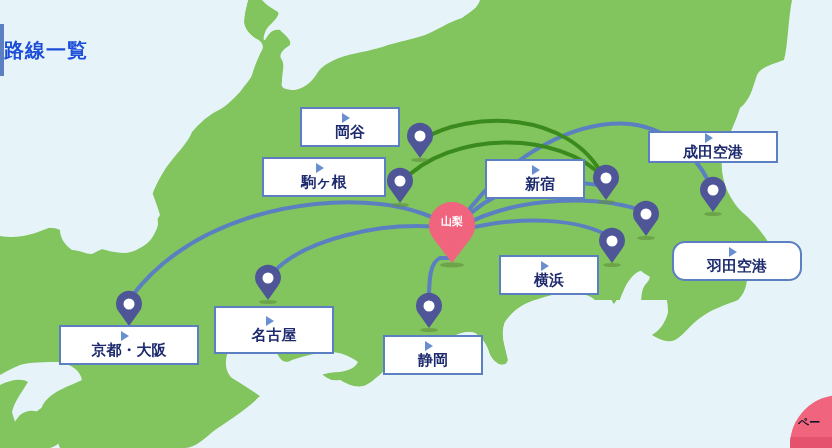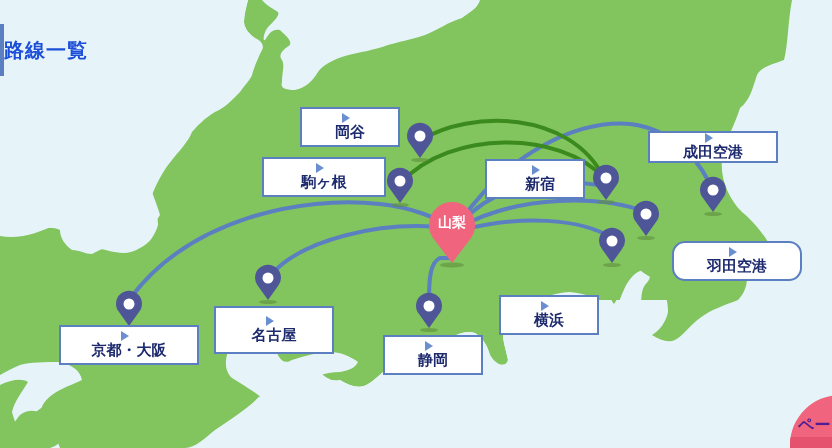--- a/index.html
+++ b/index.html
@@ -30,30 +30,30 @@
     .dest-label .tri {
       width: 0; height: 0; margin-right: 8px;
       border-top: 5px solid transparent; border-bottom: 5px solid transparent;
       border-left: 8px solid #6a8fd0;
     }
     .page-top {
       position: absolute; left: 790px; top: 395px; width: 100px; height: 100px;
       border-radius: 50%; background: #f0647e; overflow: hidden; cursor: pointer;
     }
     .page-top .pt-text {
-      position: absolute; left: 8px; top: 20px; color: #4c1d95; font-size: 16px;
+      position: absolute; left: 8px; top: 20px; color: #0f172a; font-size: 11px;
       font-weight: bold; white-space: nowrap;
     }
     .page-top .pt-band {
       position: absolute; left: 0; top: 42px; width: 100%; height: 60px;
       background: #e4526d;
     }
     .hub-label {
       position: absolute; left: 428px; top: 214px; width: 48px; text-align: center;
-      color: #fff; font-size: 14px; font-weight: bold; pointer-events: none;
+      color: #fff; font-size: 11px; font-weight: bold; pointer-events: none;
     }
   </style>
 </head>
 <body>
 
 <svg id="map-svg" viewBox="0 0 832 448" xmlns="http://www.w3.org/2000/svg">
 
   <path fill="#82c45e" d="
     M 248 0 L 792 0
     C 788 20 788 45 784 60
@@ -254,21 +254,21 @@
   <span>新宿</span>
 </div>
 <div class="dest-label" style="left:648px;top:131px;width:130px;height:32px;">
   <span class="tri"></span>
   <span>成田空港</span>
 </div>
 <div class="dest-label" style="left:672px;top:241px;width:130px;height:40px;border-radius:13px;">
   <span class="tri"></span>
   <span>羽田空港</span>
 </div>
-<div class="dest-label" style="left:499px;top:255px;width:100px;height:40px;margin-top:40px;">
+<div class="dest-label" style="left:499px;top:255px;width:100px;height:40px;">
   <span class="tri"></span>
   <span>横浜</span>
 </div>
 <div class="dest-label" style="left:383px;top:335px;width:100px;height:40px;">
   <span class="tri"></span>
   <span>静岡</span>
 </div>
 <div class="dest-label" style="left:214px;top:306px;width:120px;height:48px;">
   <span class="tri"></span>
   <span>名古屋</span>

